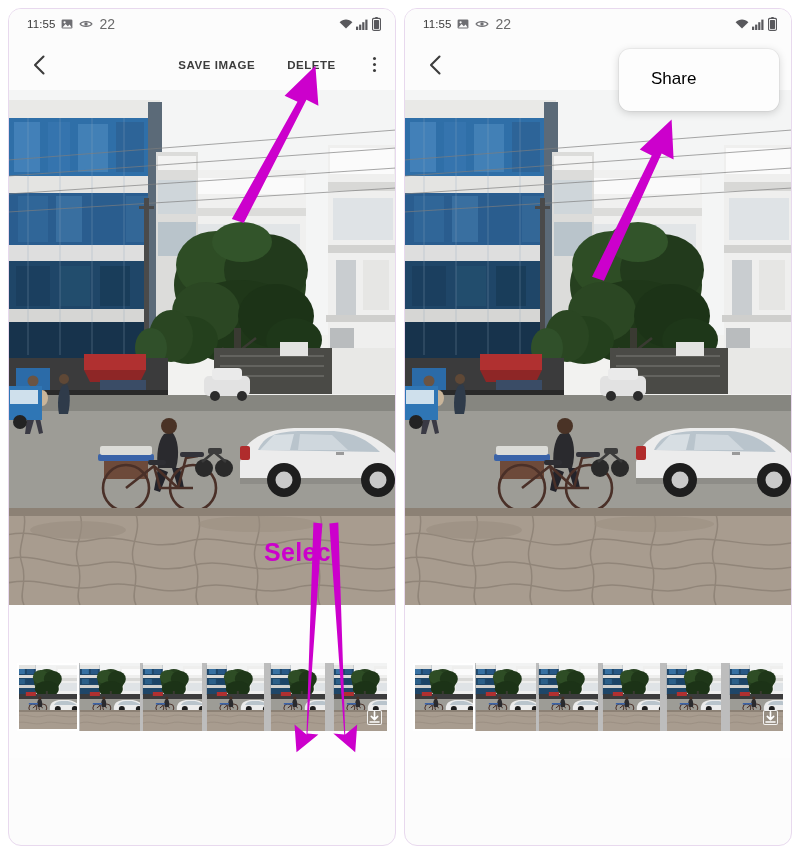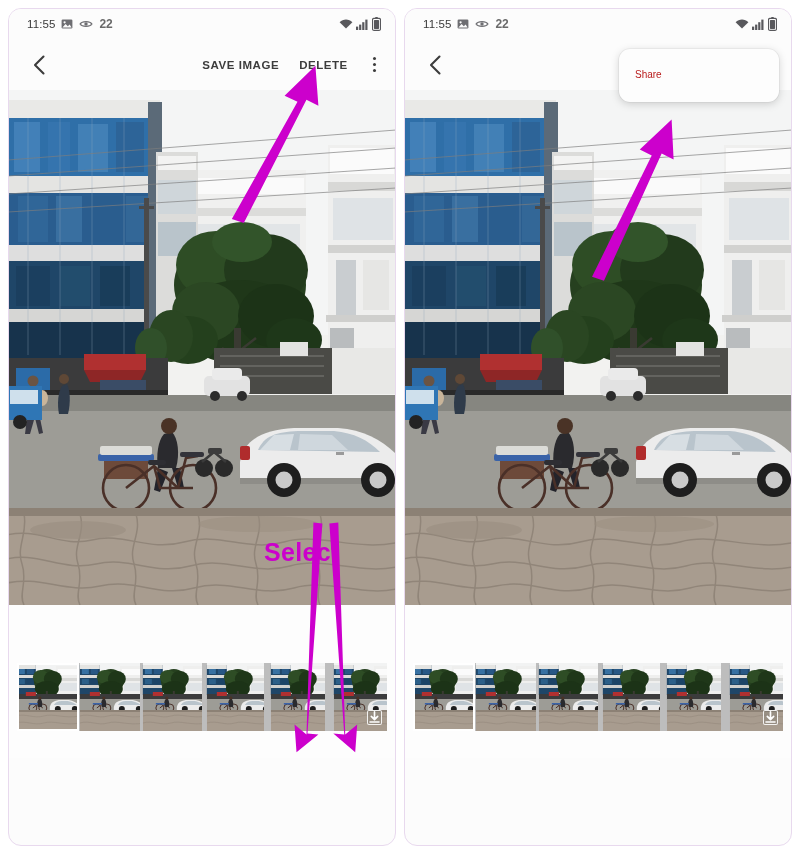--- a/index.html
+++ b/index.html
@@ -32,35 +32,35 @@
     background: #fcfcfc;
     display: flex;
     align-items: center;
     padding: 0 14px 0 18px;
   }
   .sb-left { display:flex; align-items:center; gap:6px; }
   .sb-time {
     font-size: 11.5px; color: #3a3a3a; letter-spacing: .1px;
     font-family: "Liberation Sans", sans-serif;
   }
-  .sb-count { font-size: 12px; color: #6a6a6a; font-weight: bold; }
+  .sb-count { font-size: 14px; color: #6a6a6a; }
   .sb-right { margin-left:auto; display:flex; align-items:center; gap:3px; }
   .ic { display:inline-block; line-height:0; }
 
   
   .actionbar {
     position: relative;
     height: 51px;
     background: #fcfcfc;
     display: flex;
     align-items: center;
     padding: 0 14px 0 22px;
   }
   .back-chevron { cursor: pointer; line-height: 0; }
-  .actions { margin-left:auto; display:flex; align-items:center; gap:20px; }
+  .actions { margin-left:auto; display:flex; align-items:center; gap:32px; }
   .act-btn {
     font-size: 11.5px;
     font-weight: 700;
     letter-spacing: .55px;
     color: #3c3c3c;
     background: none; border: none;
     font-family: "Liberation Sans", sans-serif;
     cursor: pointer;
     white-space: nowrap;
   }
@@ -114,23 +114,23 @@
     position: absolute;
     top: 40px; right: 12px;
     width: 160px;
     background: #fdfdfd;
     border-radius: 11px;
     box-shadow: 0 2px 9px rgba(0,0,0,.17), 0 0 0 .8px rgba(0,0,0,.05);
     padding: 9px 0 11px 0;
     z-index: 40;
   }
   .menu-item {
-    padding: 11px 16px;
-    font-size: 10px;
-    color: #b91c1c;
+    padding: 11px 32px;
+    font-size: 17px;
+    color: #000000;
     cursor: pointer;
     font-family: "Liberation Sans", sans-serif;
   }
 
   
   .anno { position:absolute; inset:0; pointer-events:none; z-index: 60; }
   .anno svg { position:absolute; inset:0; width:100%; height:100%; overflow:visible; }
 
   .select-label {
     position: absolute;

